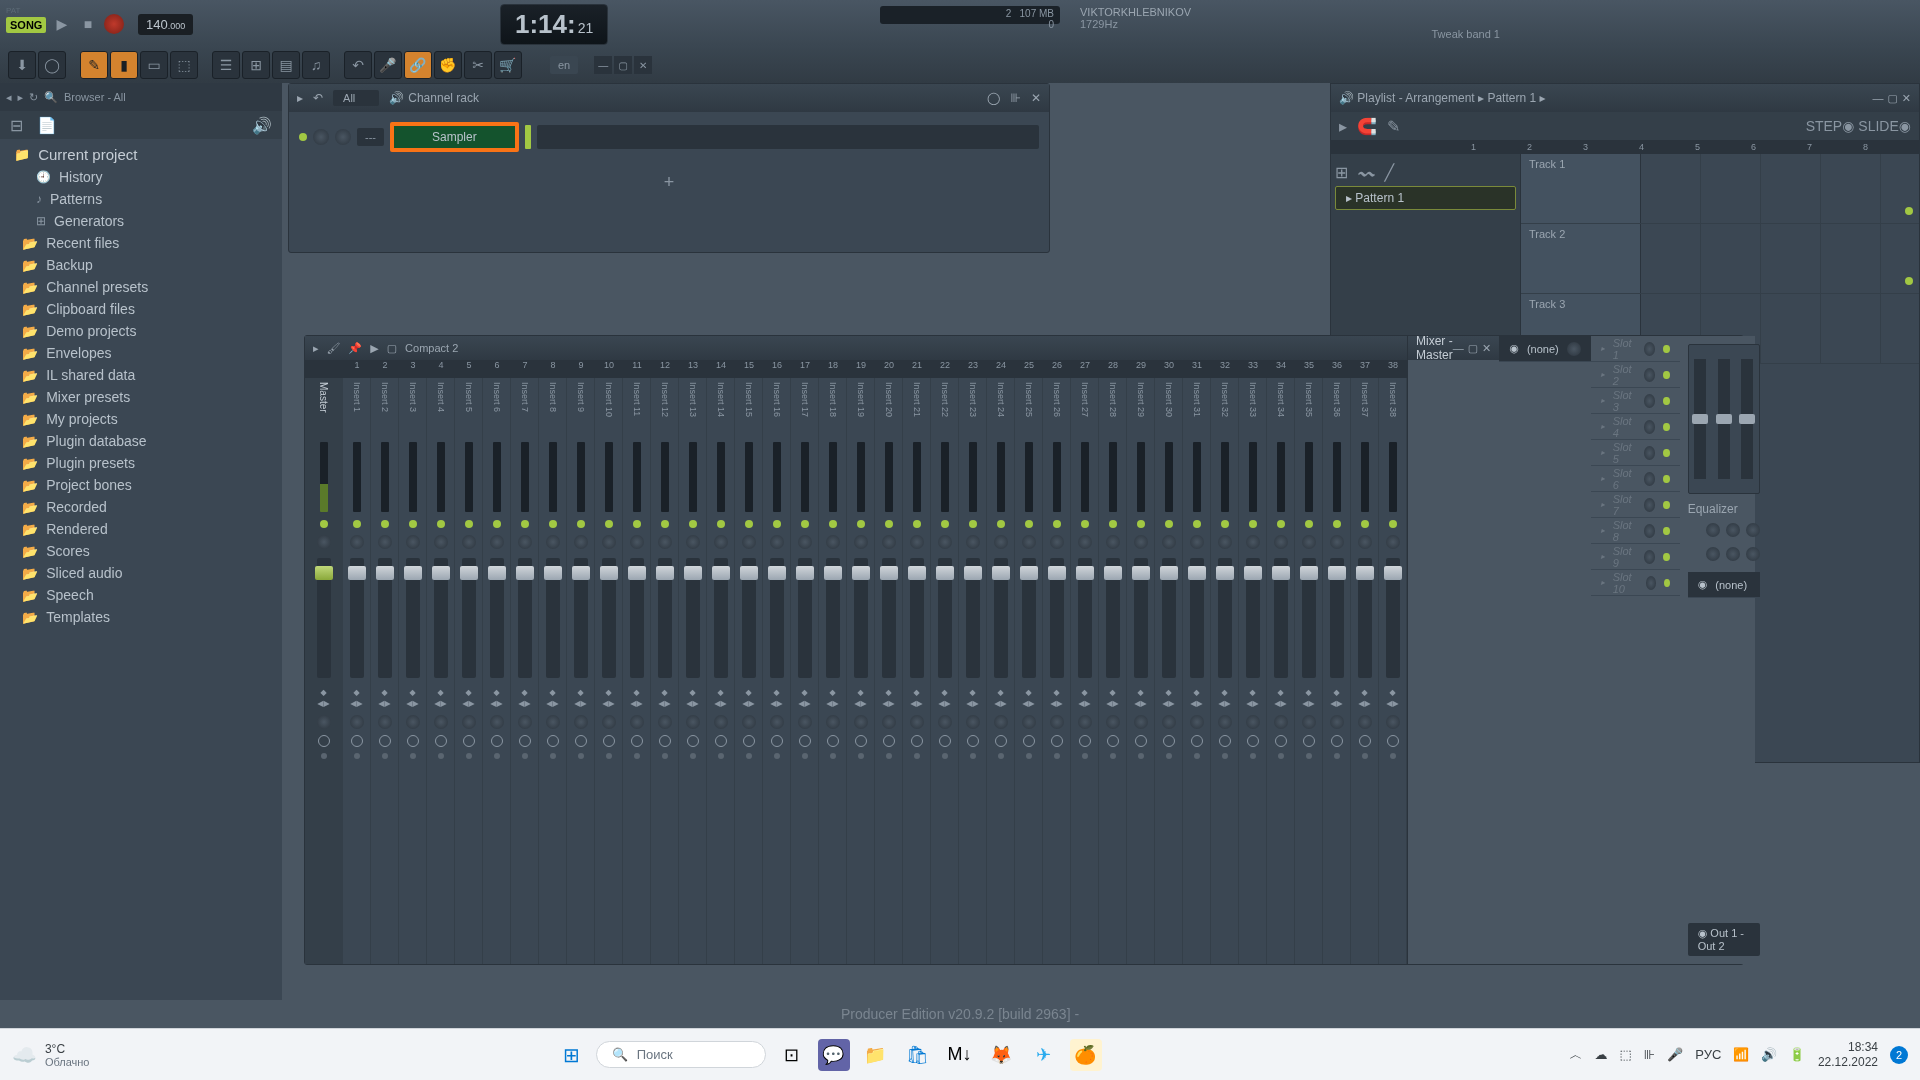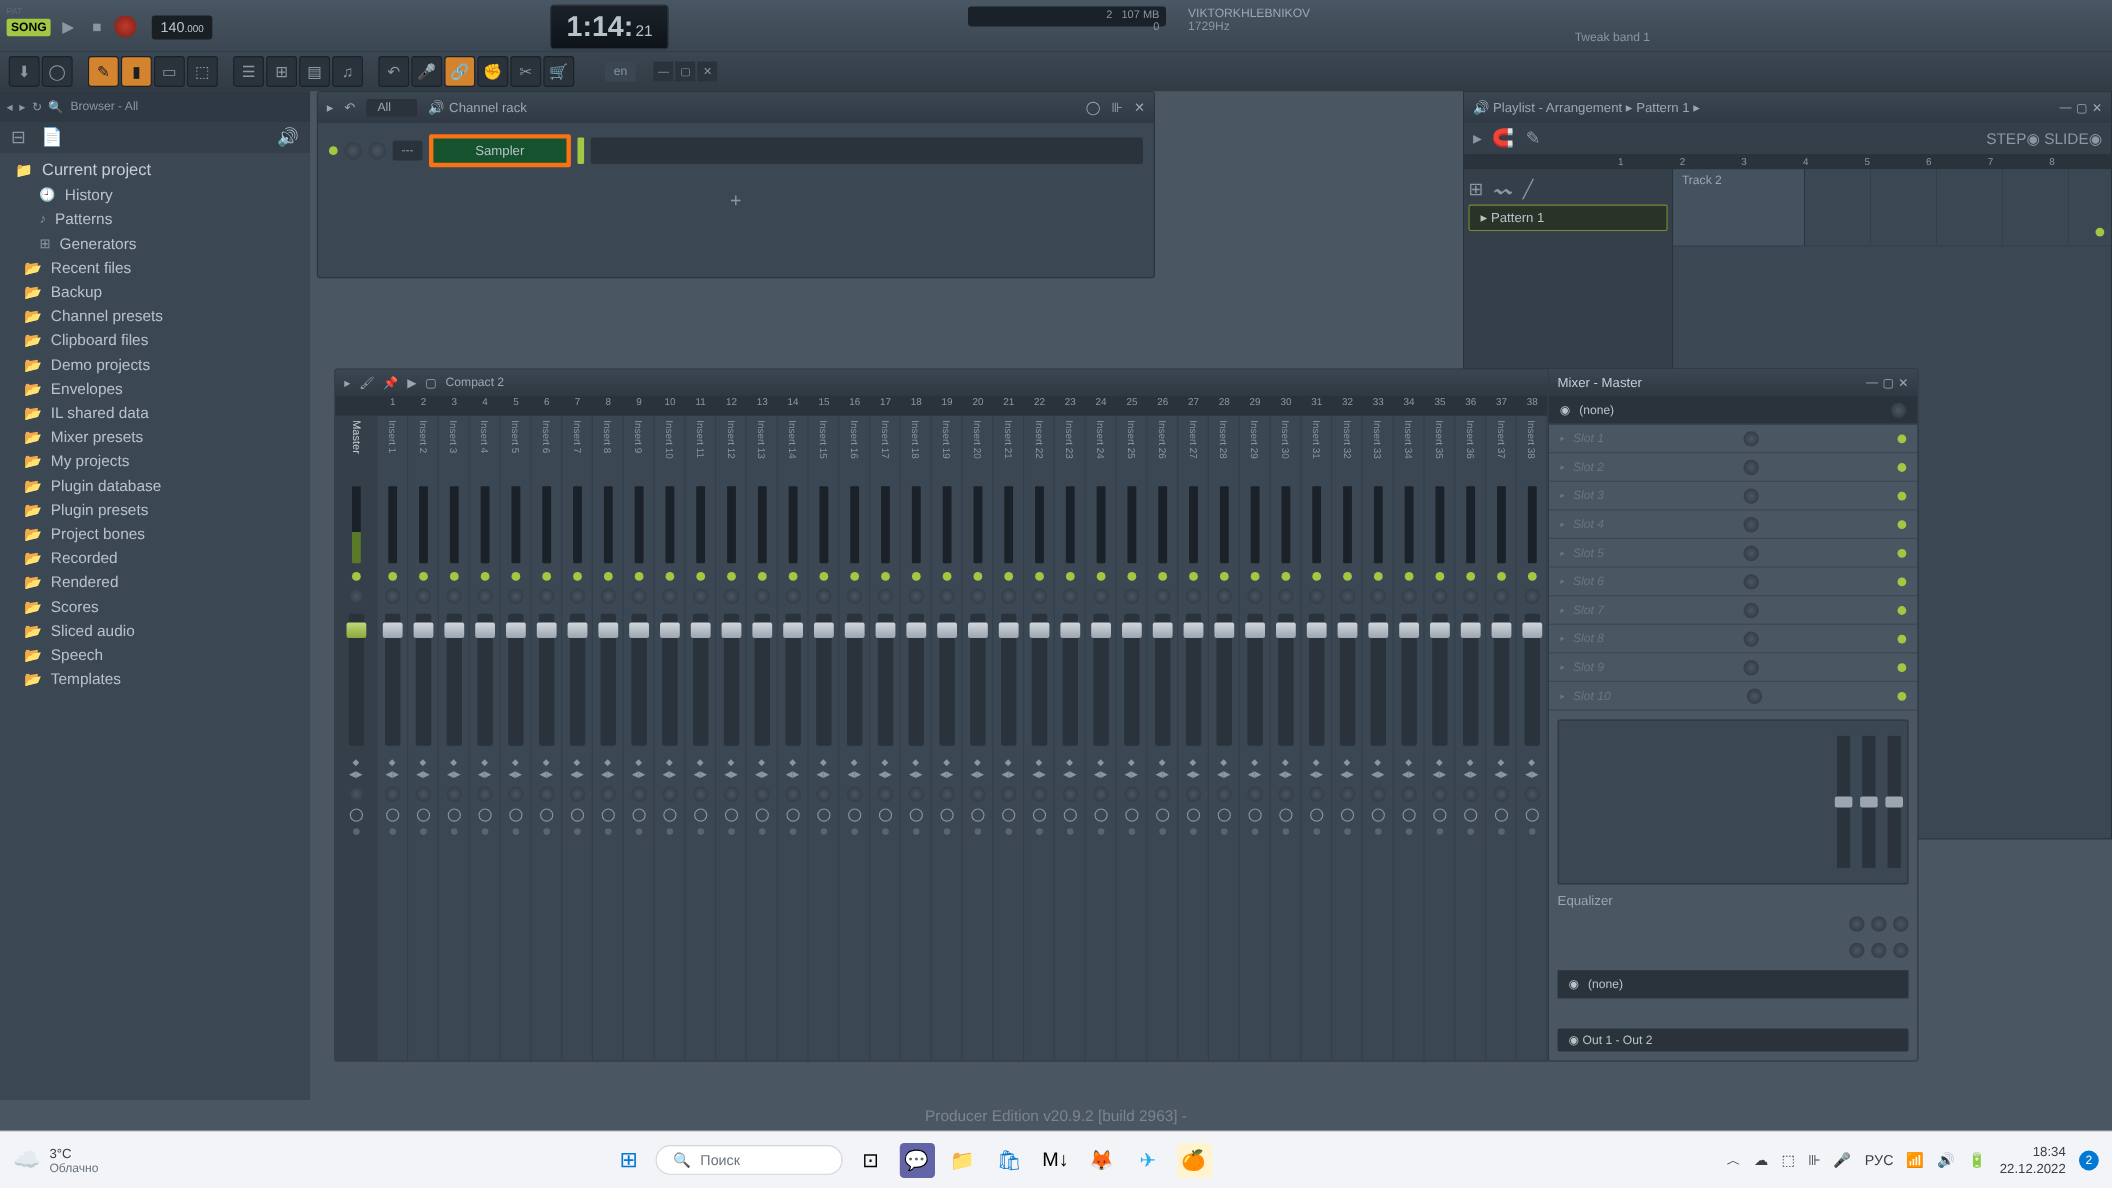--- a/index.html
+++ b/index.html
@@ -78,21 +78,21 @@
 .mx-meter.on{background:linear-gradient(#1a2128 60%,#5a7a2a 60%)}
 .mx-led{width:8px;height:8px;border-radius:50%;background:#a2c843;margin:4px 0}
 .mx-knob{width:14px;height:14px;border-radius:50%;background:radial-gradient(#4a5662,#2a333c);margin:3px 0}
 .mx-fader{width:14px;height:120px;background:#2a333c;border-radius:2px;position:relative;margin:6px 0}
 .mx-handle{position:absolute;width:18px;height:14px;background:linear-gradient(#d0d5da,#9ba6b1);border-radius:2px;left:-2px;top:8px}
 .mx-handle.master{background:linear-gradient(#c0d87a,#8aa83a)}
 .mx-arrows{display:flex;flex-direction:column;align-items:center;gap:2px;margin:4px 0}
 .mx-ar{font-size:8px;color:#8a96a2}
 .mx-ring{width:12px;height:12px;border:1px solid #8a96a2;border-radius:50%;margin:3px 0}
 .mx-dot{width:6px;height:6px;border-radius:50%;background:#5a6570;margin:3px 0}
-.mixer-side{width:348px;background:#4a5662;border-left:1px solid #2a333c;display:flex;flex-direction:column}
+.mixer-side{width:348px;background:#4a5662;border-left:1px solid #2a333c;display:flex;flex-direction:row}
 .ms-hdr{height:24px;background:linear-gradient(#3a4651,#2f3943);display:flex;align-items:center;justify-content:space-between;padding:0 8px;color:#c5cdd5;font-size:12px}
 .ms-close{display:flex;gap:4px}
 .ms-close span{cursor:pointer;font-size:11px;color:#9ba6b1}
 .ms-slot{height:26px;display:flex;align-items:center;padding:0 10px;color:#6a7580;font-size:11px;font-style:italic;border-bottom:1px solid #3b4753;gap:8px}
 .ms-slot.hdr-slot{background:#2a333c;color:#b8c2cb;font-style:normal}
 .ms-tri{font-size:8px;color:#6a7580}
 .slot-led{width:8px;height:8px;border-radius:50%;background:#a2c843;margin-left:auto}
 .slot-knob{width:14px;height:14px;border-radius:50%;background:radial-gradient(#4a5662,#2a333c)}
 .eq-section{flex:1;padding:8px;display:flex;flex-direction:column}
 .eq-display{height:150px;background:#3b4753;border:1px solid #2a333c;border-radius:2px;display:flex}
@@ -340,24 +340,34 @@
         <div class="pl-patterns">
           <div style="height:28px;display:flex;align-items:center;gap:10px;color:#8a96a2">
               <span>⊞</span>
               <span>〰</span>
               <span>╱</span>
             </div>
           <div class="pattern-chip">▸ <span>Pattern 1</span></div>
         </div>
         <div class="pl-tracks">
           <div class="track-row">
+              <div class="track-lbl">Track 1</div>
+              <div class="track-lane">
+                <div class="auto-dot"></div>
+              </div>
+            </div>
+          <div class="track-row">
               <div class="track-lbl">Track 2</div>
               <div class="track-lane">
                 <div class="auto-dot"></div>
               </div>
+            </div>
+          <div class="track-row">
+              <div class="track-lbl">Track 3</div>
+              <div class="track-lane"></div>
             </div>
         </div>
       </div>
     </div>
 
     <div class="mixer">
       <div class="mixer-main">
         <div class="mx-hdr">
           <span>▸</span>
           <span>🖌</span>

